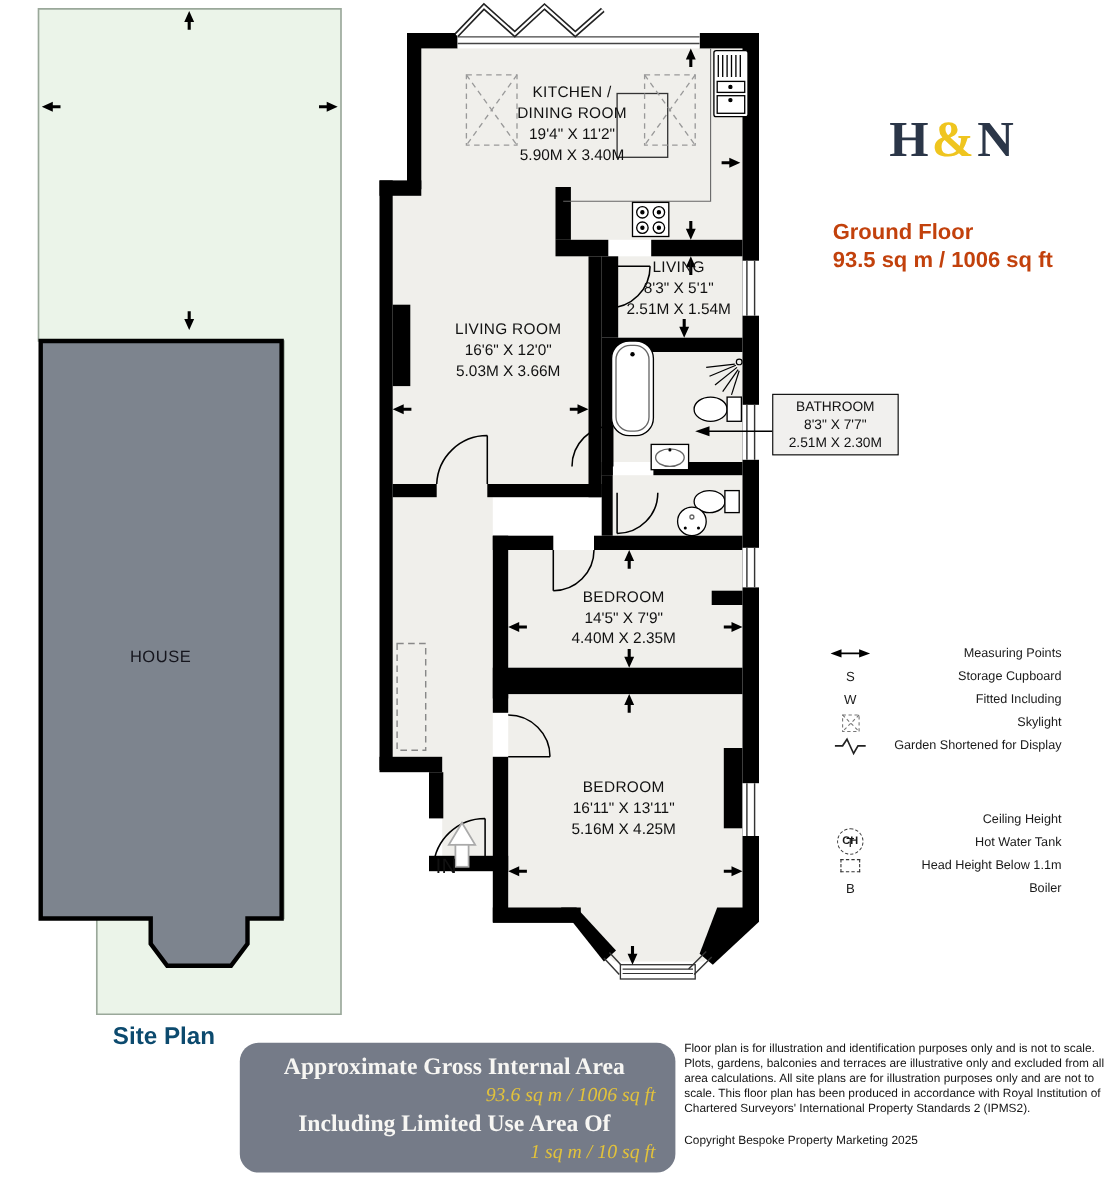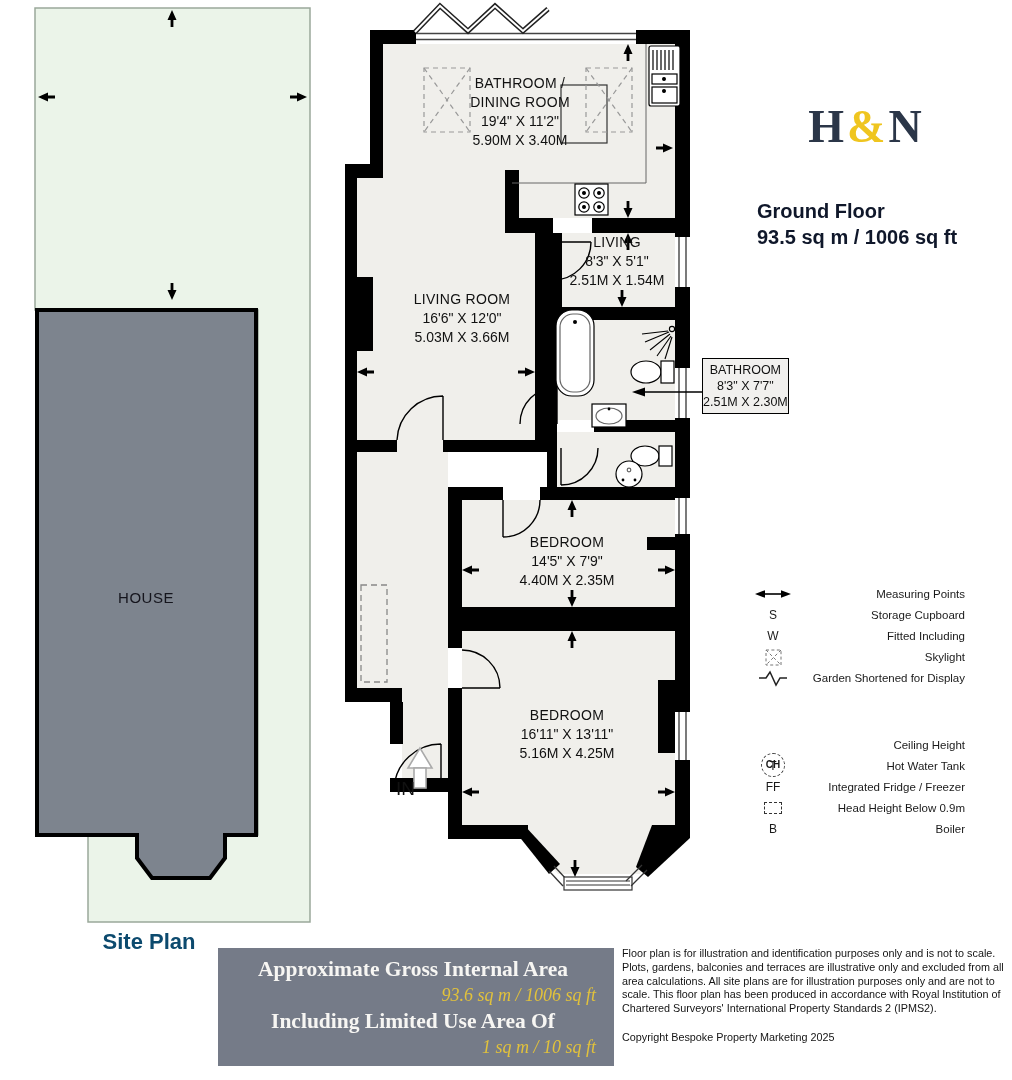--- a/index.html
+++ b/index.html
@@ -10,33 +10,33 @@
   .lbl{position:absolute;transform:translateX(-50%);text-align:center;
        font-size:14px;line-height:19px;color:#111;white-space:nowrap;}
   .lbl .nm{letter-spacing:.3px;}
   .garden-lbl{font-size:14px;line-height:20px;}
   .house-lbl{position:absolute;transform:translateX(-50%);font-size:15px;color:#15151d;letter-spacing:.5px;}
   .site-cap{position:absolute;transform:translateX(-50%);font-size:22px;font-weight:bold;color:#0c4a6e;}
   .in-lbl{position:absolute;font-size:19px;color:#111;}
   .logo{position:absolute;transform:translateX(-50%);font-family:"Liberation Serif",serif;
         font-weight:bold;font-size:46px;color:#2b3648;white-space:nowrap;text-align:center;}
   .logo .amp{color:#efc51f;margin:0 3px;}
-  .gf{position:absolute;font-size:20px;font-weight:bold;color:#0f172a;line-height:26px;}
+  .gf{position:absolute;font-size:20px;font-weight:bold;color:#c2410c;line-height:26px;}
   .callout{position:absolute;border:1px solid #000;background:#f1f0ee;text-align:center;
-           font-size:12.5px;line-height:16px;padding:3px 0;white-space:nowrap;color:#111;}
+           font-size:12.5px;line-height:16px;padding:3px 14px;white-space:nowrap;color:#111;}
   .legend{position:absolute;width:212px;font-size:11.5px;color:#1a1a1a;}
   .lg-row{display:flex;align-items:center;height:21.2px;}
   .lg-sym{width:40px;display:flex;justify-content:center;align-items:center;flex:none;}
   .lg-txt{font-size:12px;}
   .lg-lab{flex:1;text-align:right;}
   .ch{display:inline-block;width:22px;height:22px;border:1.5px dashed #444;border-radius:50%;
       font-size:10px;line-height:22px;text-align:center;font-weight:bold;margin-top:40px;}
   .hh{display:inline-block;width:16px;height:10px;border:1.6px dashed #333;}
   .footer-box{position:absolute;left:218px;top:948px;width:396px;height:118px;background:#757b88;
-              font-family:"Liberation Serif",serif;box-sizing:border-box;padding:7px 18px 0 12px;}
+              font-family:"Liberation Serif",serif;box-sizing:border-box;padding:7px 18px 0 12px;border-radius:17px;}
   .fb-title{color:#f7f6f3;font-weight:bold;font-size:21.5px;text-align:center;line-height:28px;}
   .fb-val{color:#e2c23b;font-style:italic;font-size:18px;text-align:right;line-height:24px;}
   .disc{position:absolute;left:622px;top:947px;width:390px;font-size:10.8px;line-height:13.8px;color:#141414;}
   .copy{position:absolute;left:622px;top:1031px;font-size:10.8px;color:#141414;}
 </style>
 </head>
 <body>
 
 <div class="canvas">
 
@@ -257,21 +257,21 @@
       <polygon points="632,392 645,387.5 645,396.5" fill="#000"></polygon>
     </g>
   </svg>
 
 
   <div class="house-lbl" style="left:146px;top:589px">HOUSE</div>
 
   <div class="site-cap" style="left:149px;top:929px">Site Plan</div>
 
   <div class="lbl" style="left:520px;top:74px">
-    <div class="nm">BATHROOM /</div>
+    <div class="nm">KITCHEN /</div>
     <div class="nm">DINING ROOM</div>
     <div>19'4" X 11'2"</div>
     <div>5.90M X 3.40M</div>
   </div>
 
   <div class="lbl" style="left:462px;top:290px">
     <div class="nm">LIVING ROOM</div>
     <div>16'6" X 12'0"</div>
     <div>5.03M X 3.66M</div>
   </div>
@@ -356,28 +356,24 @@
       <span class="lg-sym">
         <span class="ch">CH</span>
       </span>
       <span class="lg-lab">Ceiling Height</span>
     </div>
     <div class="lg-row">
       <span class="lg-sym lg-txt">T</span>
       <span class="lg-lab">Hot Water Tank</span>
     </div>
     <div class="lg-row">
-      <span class="lg-sym lg-txt">FF</span>
-      <span class="lg-lab">Integrated Fridge / Freezer</span>
-    </div>
-    <div class="lg-row">
       <span class="lg-sym">
           <span class="hh"></span>
         </span>
-      <span class="lg-lab">Head Height Below 0.9m</span>
+      <span class="lg-lab">Head Height Below 1.1m</span>
     </div>
     <div class="lg-row">
       <span class="lg-sym lg-txt">B</span>
       <span class="lg-lab">Boiler</span>
     </div>
   </div>
 
   <div class="footer-box">
     <div class="fb-title">Approximate Gross Internal Area</div>
     <div class="fb-val">93.6 sq m / 1006 sq ft</div>

